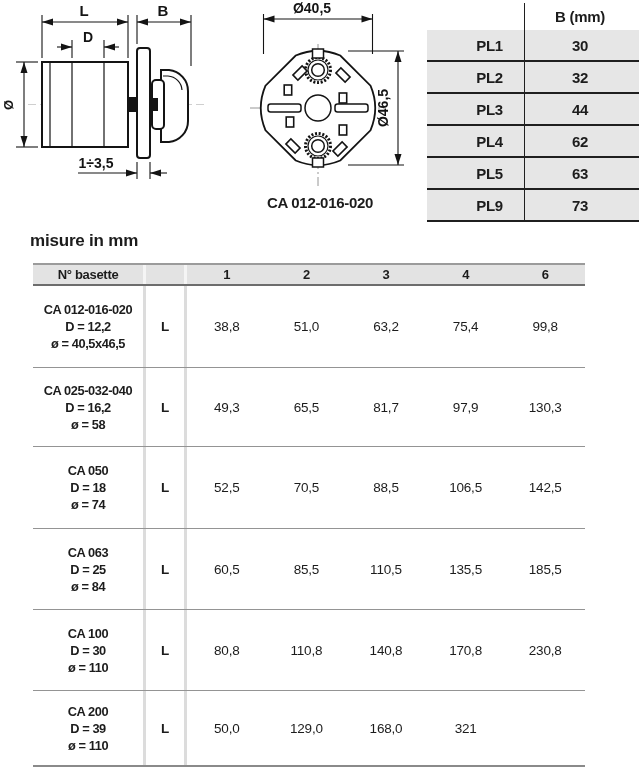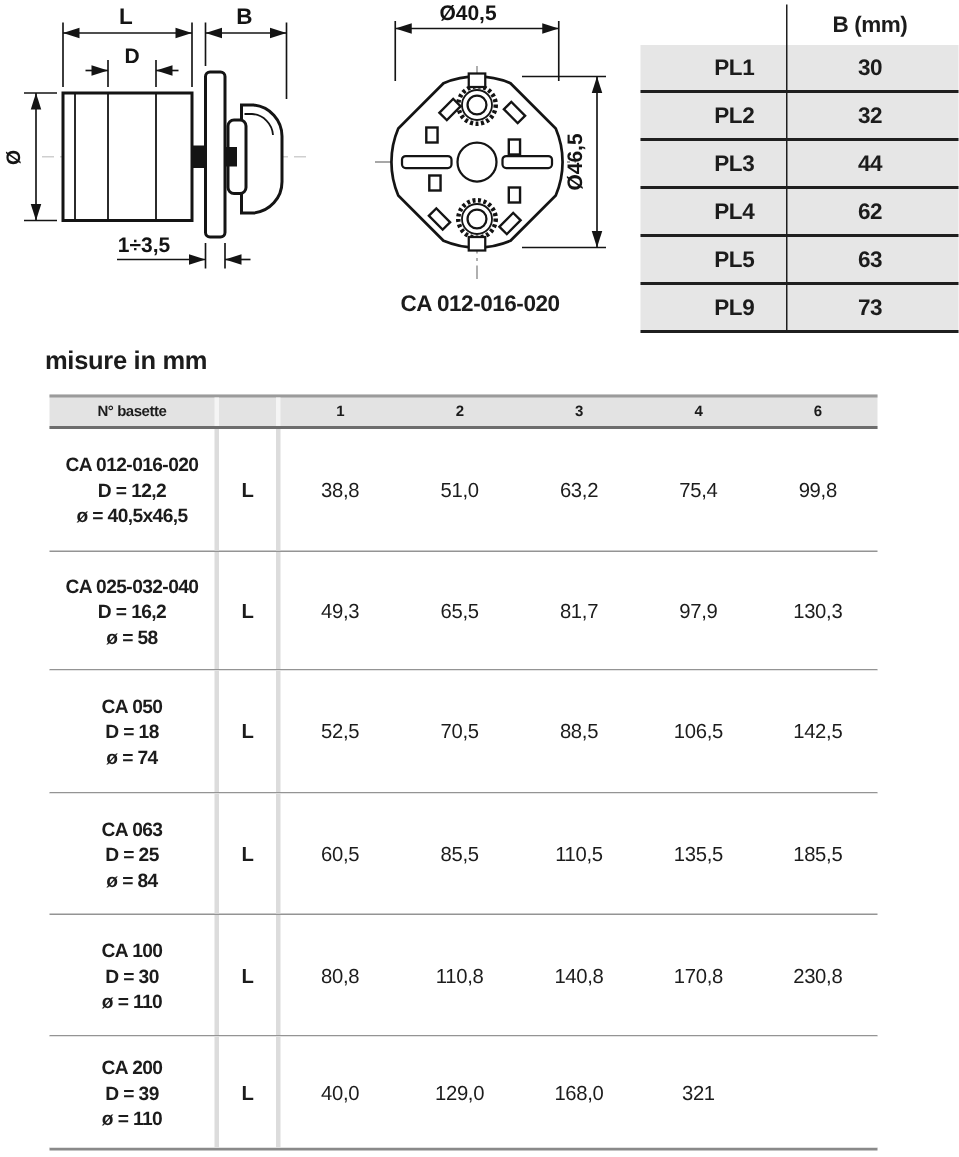--- a/index.html
+++ b/index.html
@@ -26,21 +26,21 @@
 
   
   .misure { left:30px; top:231px; font-weight:bold; font-size:17px; letter-spacing:-0.2px; }
 
   
   .mtable { left:33px; top:263px; width:552px; border-bottom:2px solid #8a8a8a; }
   .mhead, .mrow { display:grid; grid-template-columns:110px 44px repeat(5,1fr); }
   .mhead { height:23px; background:#e3e3e3;
            border-top:2px solid #9b9b9b; border-bottom:2px solid #6d6d6d; }
   .mhead .cell { display:flex; align-items:center; justify-content:center;
-                 font-weight:bold; font-size:10px; letter-spacing:-0.3px; }
+                 font-weight:bold; font-size:13px; letter-spacing:-0.3px; }
   .mhead .lcol { border-left:3px solid #f5f5f5; border-right:3px solid #f5f5f5; }
   .mrow { border-bottom:1px solid #949494; background:#fff; }
   .mrow:last-child { border-bottom:none;text-align:center; }
   .mrow .cell { display:flex; align-items:center; justify-content:center;
                 font-size:13.5px; letter-spacing:-0.2px; }
   .mrow .lcol { border-left:3px solid #dcdcdc; border-right:3px solid #dcdcdc;
                 font-weight:bold; }
   .mrow .name { flex-direction:column; font-weight:bold; font-size:12.8px;
                 line-height:17px; letter-spacing:-0.4px; }
   .h82{height:82px} .h79{height:79px} .h81{height:81px} .h74{height:74px}
@@ -287,18 +287,18 @@
     <div class="cell">230,8</div>
   </div>
 
   <div class="mrow h74">
     <div class="cell name">
       <div>CA 200</div>
       <div>D = 39</div>
       <div>ø = 110</div>
     </div>
     <div class="cell lcol">L</div>
-    <div class="cell">40,0</div>
+    <div class="cell">50,0</div>
     <div class="cell">129,0</div>
     <div class="cell">168,0</div>
     <div class="cell">321</div>
   </div>
 </div>
 
 </body></html>

